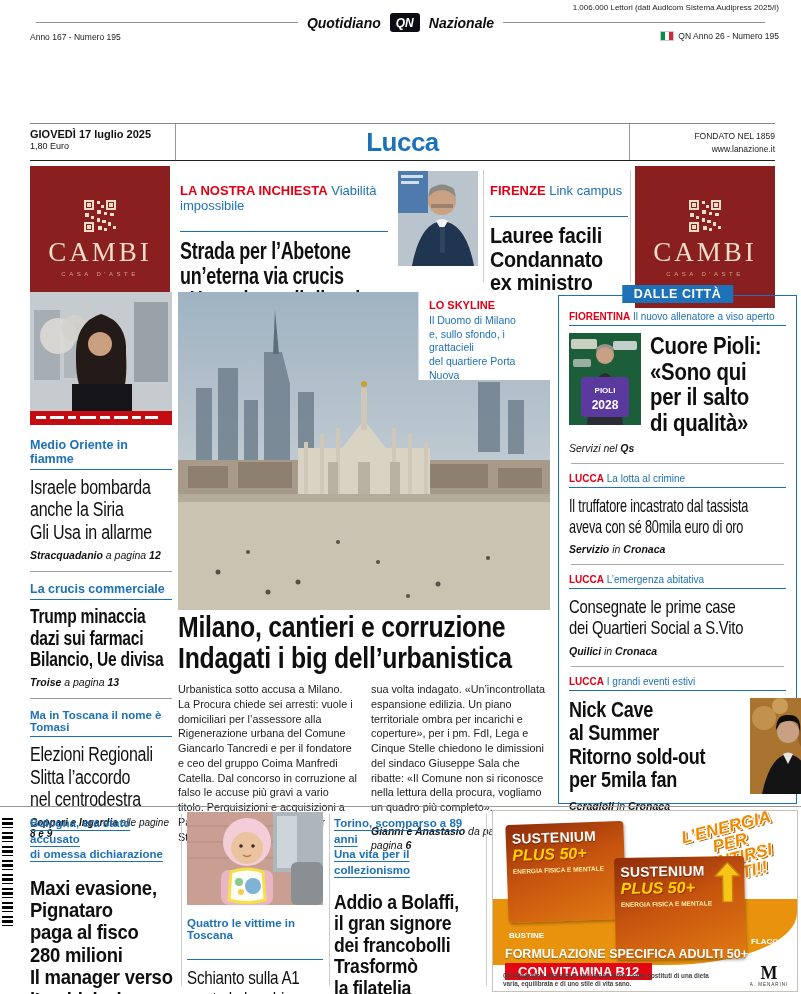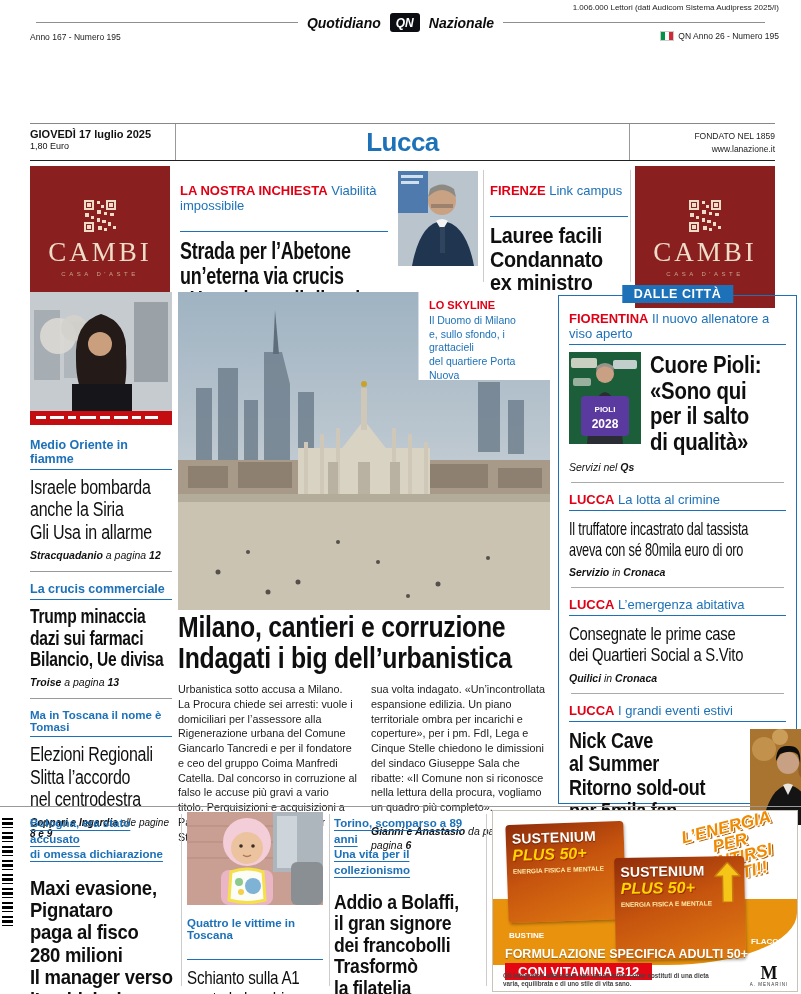--- a/index.html
+++ b/index.html
@@ -63,21 +63,21 @@
   .main-h{position:absolute;left:178px;top:612px;font-size:29px;transform:scaleX(0.855);}
   .main-cols{position:absolute;left:178px;top:682px;width:372px;display:flex;gap:14px;
              font-size:10.8px;line-height:1.37;color:#1c1c1c;}
   .main-cols .col{flex:1;}
   .main-by{margin-top:9px;}
   
   .right-box{position:absolute;left:558px;top:295px;width:239px;height:509px;border:1.5px solid #1d71b8;
              box-sizing:border-box;padding:15px 10px 0;}
   .badge{position:absolute;top:-11px;left:50%;transform:translateX(-50%);background:#1d71b8;color:#fff;
          font-weight:700;font-size:12.5px;padding:2px 12px;letter-spacing:0.5px;white-space:nowrap;}
-  .rb-kicker{font-size:13px;border-bottom:1px solid #1d71b8;padding-bottom:3px;margin-bottom:7px;}
+  .rb-kicker{font-size:10px;border-bottom:1px solid #1d71b8;padding-bottom:3px;margin-bottom:7px;}
   .fio-row,.nick-row{display:flex;gap:9px;align-items:flex-start;}
   .fio-photo{width:72px;height:92px;flex:0 0 auto;}
   .nick-photo{width:74px;height:96px;flex:0 0 auto;}
   .rb-sep{border:none;border-top:1px solid #aaa;margin:9px 2px;}
   
   .botline{position:absolute;top:806px;left:0;width:801px;height:1px;background:#999;}
   .barcode{position:absolute;left:2px;top:818px;width:11px;height:112px;
            background:repeating-linear-gradient(180deg,#000 0 2px,#fff 2px 4px,#000 4px 7px,#fff 7px 9px,#000 9px 10px,#fff 10px 14px);}
   .bot-bologna{position:absolute;left:30px;top:816px;width:150px;}
   .bot-baby{position:absolute;left:187px;top:812px;width:136px;}

